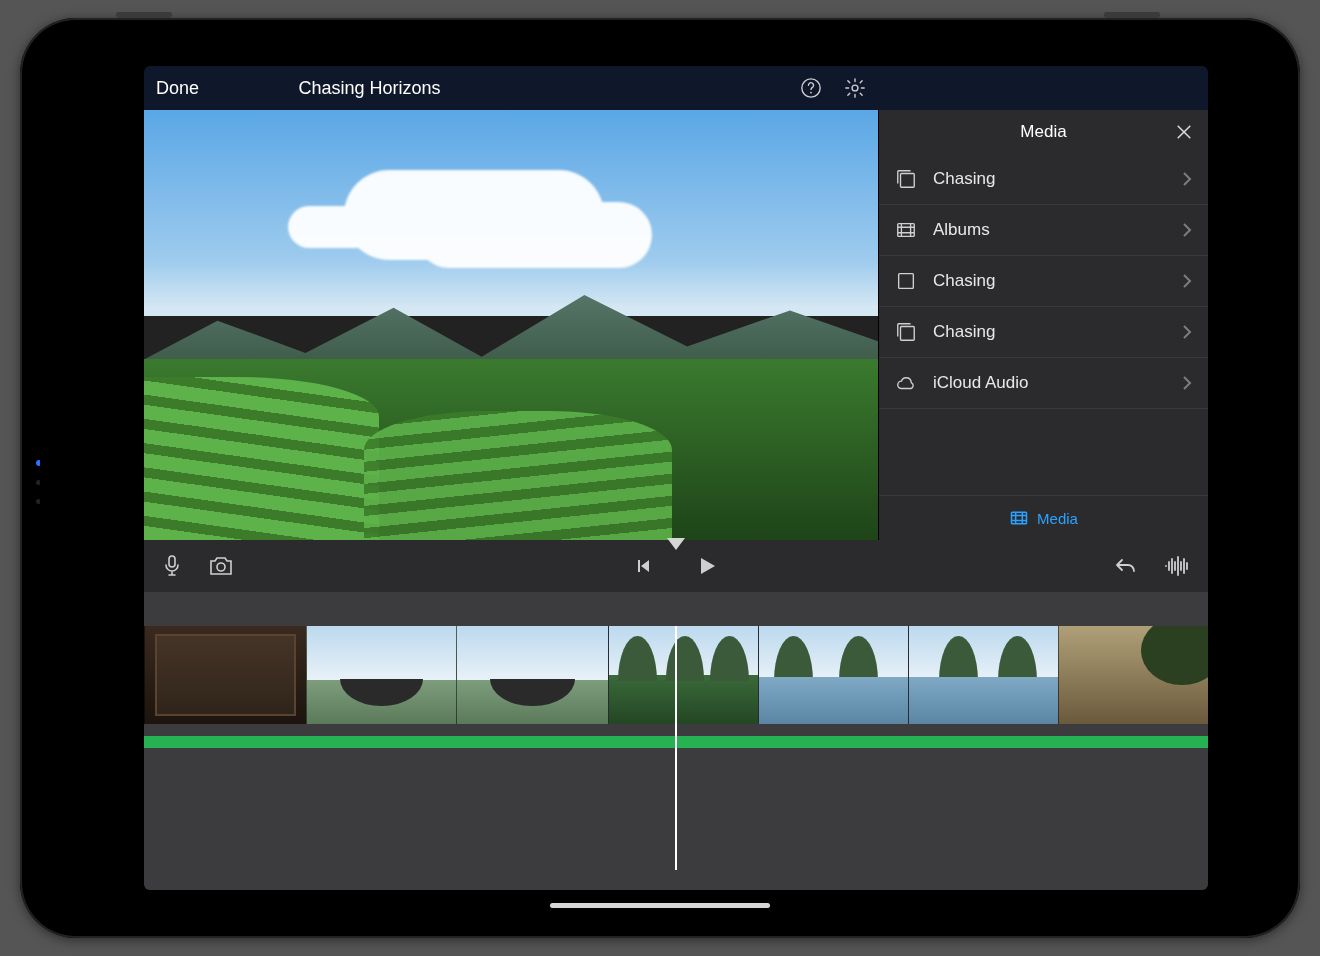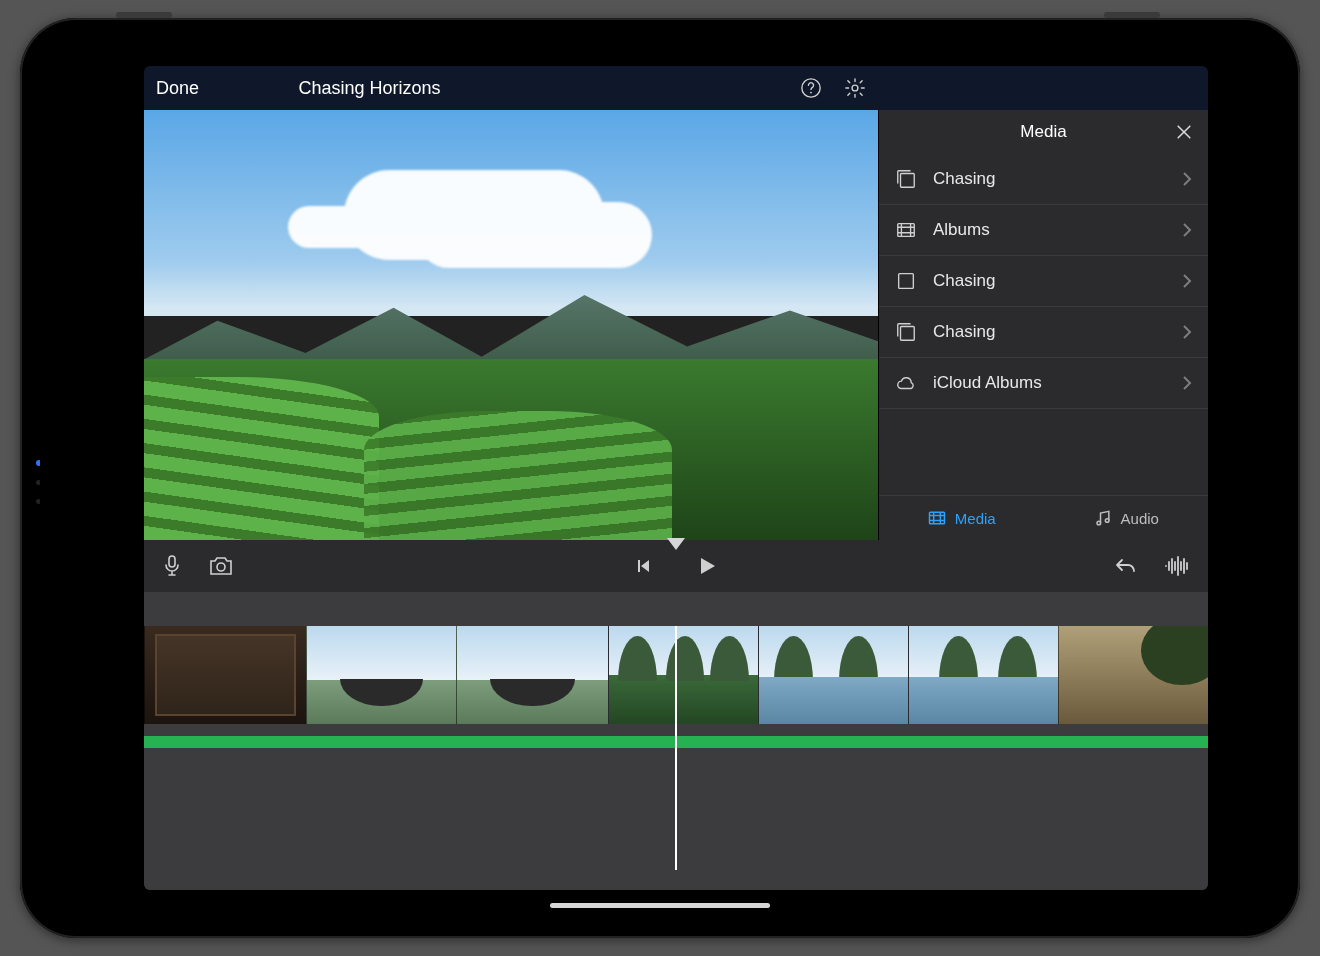--- a/index.html
+++ b/index.html
@@ -266,49 +266,39 @@
                   </svg>
                 </span>
             </div>
 
             <div class="media-row">
               <span class="row-icon">
                 <svg width="22" height="22" viewBox="0 0 24 24" fill="none" stroke="currentColor" stroke-width="1.5">
                     <path d="M7 18a4 4 0 010-8 5.5 5.5 0 0110.7 1.5A3.5 3.5 0 0117.5 18H7z"></path>
                   </svg>
               </span>
-              <span class="row-label">iCloud Albums</span>
+              <span class="row-label">iCloud Audio</span>
               <span class="chev">
                   <svg width="10" height="14" viewBox="0 0 10 14" fill="none" stroke="currentColor" stroke-width="2">
                     <path d="M2 1l6 6-6 6"></path>
                   </svg>
                 </span>
             </div>
           </div>
 
           <div class="media-tabs">
             <div class="media-tab active">
               <span class="tab-icon">
                 <svg width="20" height="20" viewBox="0 0 24 24" fill="none" stroke="currentColor" stroke-width="1.8">
                     <rect x="3" y="5" width="18" height="14" rx="1"></rect>
                     <path d="M3 9h18M3 15h18M8 5v14M16 5v14"></path>
                   </svg>
               </span>
               <span class="tab-label">Media</span>
             </div>
-            <div class="media-tab">
-              <span class="tab-icon">
-                <svg width="20" height="20" viewBox="0 0 24 24" fill="none" stroke="currentColor" stroke-width="1.8">
-                    <path d="M9 18V6l10-2v11"></path>
-                    <circle cx="7" cy="18" r="2.2"></circle>
-                    <circle cx="17" cy="15" r="2.2"></circle>
-                  </svg>
-              </span>
-              <span class="tab-label">Audio</span>
-            </div>
           </div>
         </div>
       </div>
 
       <div class="transport-bar">
         <span class="playhead-caret"></span>
         <div class="left-tools">
           <span class="tool-icon">
             <svg width="20" height="24" viewBox="0 0 20 24" fill="none" stroke="currentColor" stroke-width="1.6">
                 <rect x="7" y="2" width="6" height="11" rx="3"></rect>

